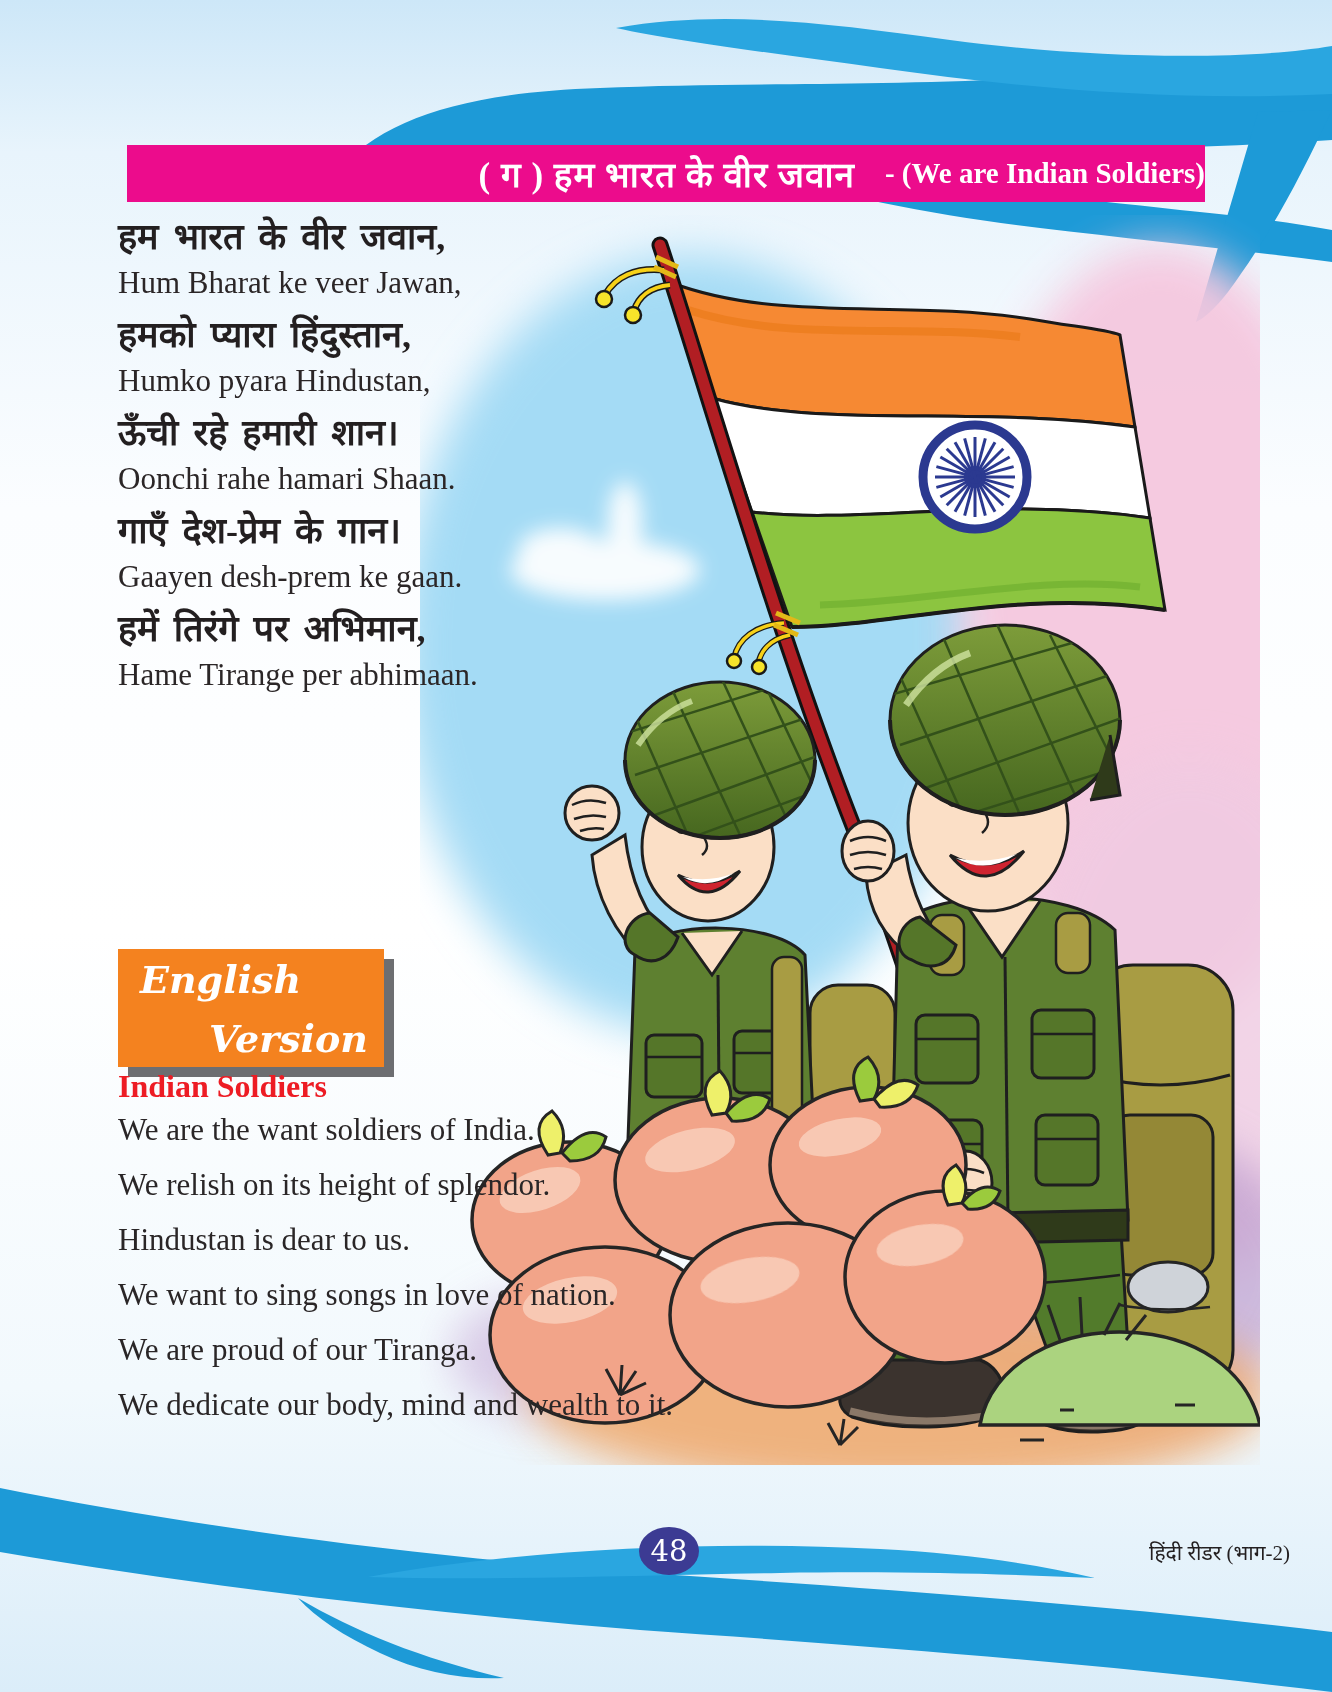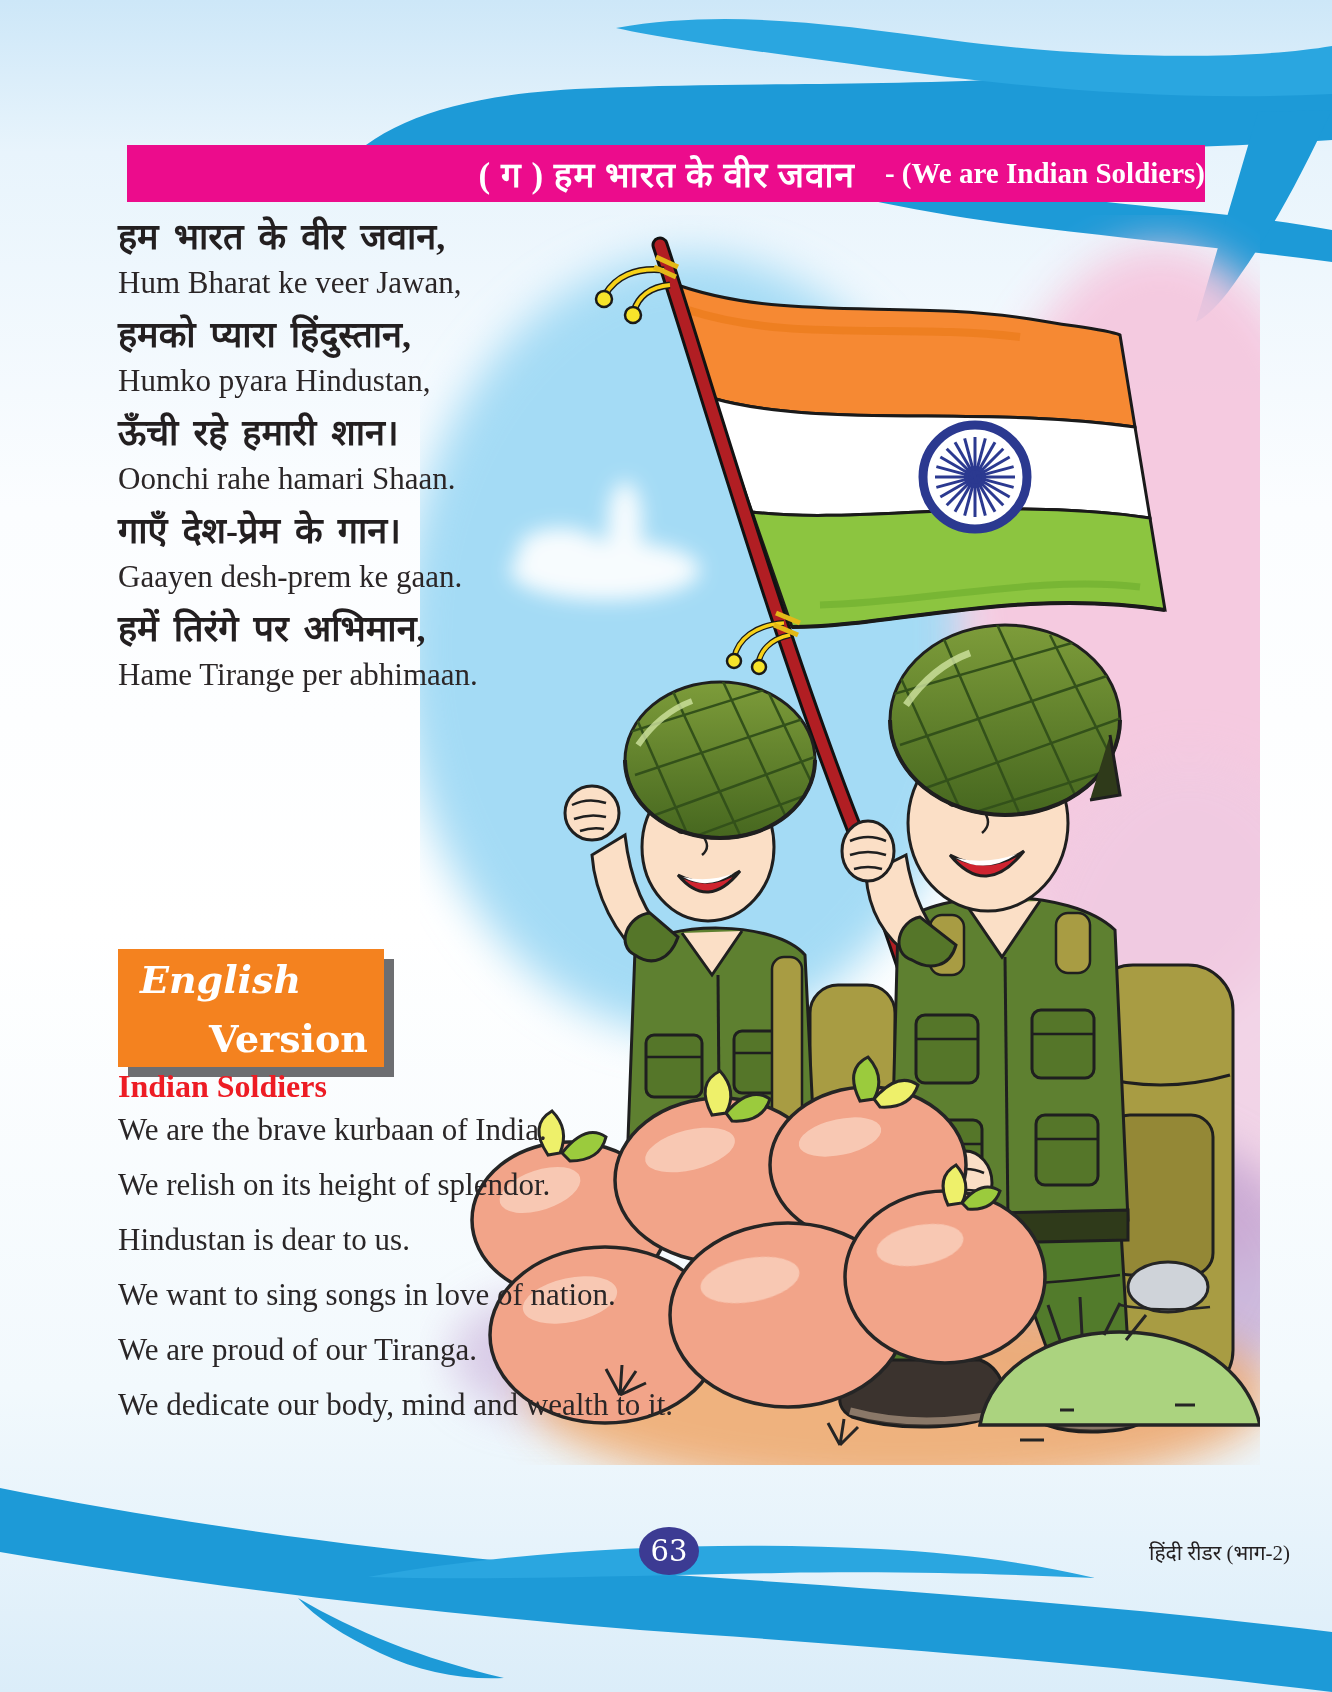--- a/index.html
+++ b/index.html
@@ -21,21 +21,21 @@
   .hindi-line{font-family:"Liberation Serif",serif;font-weight:600;font-size:36px;line-height:48px;color:#231f20;word-spacing:6px;}
   .roman-line{font-family:"Liberation Serif",serif;font-size:31px;line-height:44px;color:#2b2627;}
 
   
   .ev-wrap{left:118px;top:949px;width:276px;height:130px;z-index:4;}
   .ev-shadow{position:absolute;left:10px;top:10px;width:266px;height:118px;background:#6d6e71;}
   .ev-box{position:absolute;left:0;top:0;width:266px;height:118px;background:#f4821f;}
   .ev-line1{position:absolute;left:22px;top:8px;color:#fff;font-family:"DejaVu Serif",serif;
             font-style:italic;font-weight:700;font-size:38px;}
   .ev-line2{position:absolute;right:16px;bottom:6px;color:#fff;font-family:"DejaVu Serif",serif;
-            font-weight:700;font-size:38px;}
+            font-style:italic;font-weight:700;font-size:38px;}
 
   
   .en-heading{left:118px;top:1068px;color:#ed1c24;font-family:"Liberation Serif",serif;font-weight:700;font-size:32px;z-index:4;}
   .en-lines{left:118px;top:1102px;width:620px;font-family:"Liberation Serif",serif;font-size:31px;
             line-height:55px;color:#2a2627;z-index:4;}
 
   
   .page-num{left:639px;top:1527px;width:60px;height:48px;border-radius:50%;background:#3c3b93;
             color:#fff;display:flex;align-items:center;justify-content:center;
             font-family:"DejaVu Serif",serif;font-size:29px;z-index:5;}
@@ -317,24 +317,24 @@
   <div class="abs ev-wrap">
     <div class="ev-shadow"></div>
     <div class="ev-box">
       <span class="ev-line1">English</span>
       <span class="ev-line2">Version</span>
     </div>
   </div>
 
   <div class="abs en-heading">Indian Soldiers</div>
   <div class="abs en-lines">
-    <div>We are the brave kurbaan of India.</div>
+    <div>We are the want soldiers of India.</div>
     <div>We relish on its height of splendor.</div>
     <div>Hindustan is dear to us.</div>
     <div>We want to sing songs in love of nation.</div>
     <div>We are proud of our Tiranga.</div>
     <div>We dedicate our body, mind and wealth to it.</div>
   </div>
 
-  <div class="abs page-num">63</div>
+  <div class="abs page-num">48</div>
   <div class="abs book-title">हिंदी रीडर (भाग-2)</div>
 
 </div>
 
 </body></html>

